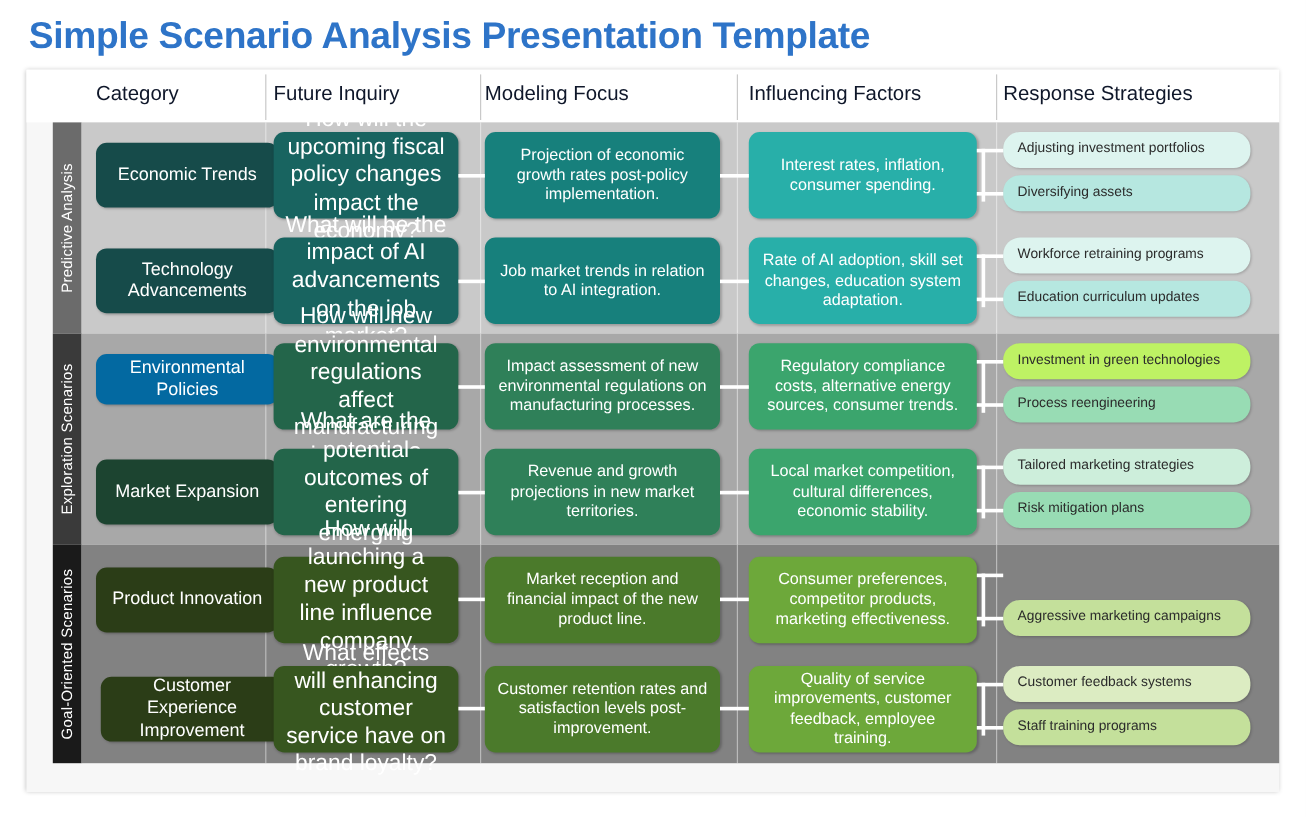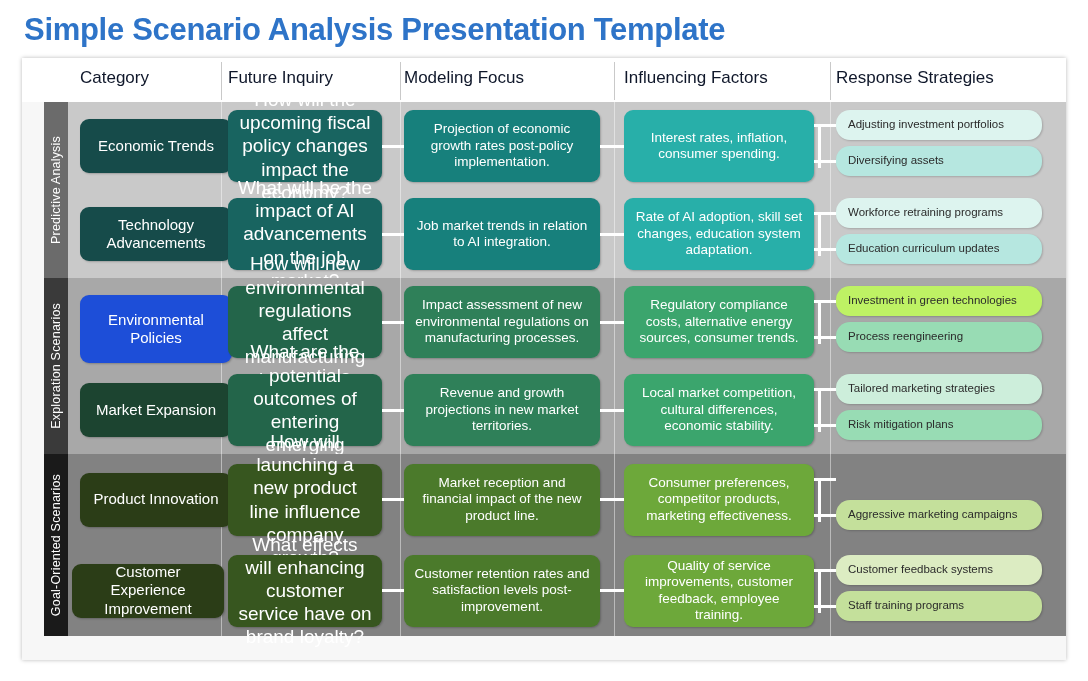--- a/index.html
+++ b/index.html
@@ -196,21 +196,21 @@
         </div>
         <div class="band" style="top: 176px; height: 176px;">
           <div class="band-label" style="background: rgb(58, 58, 58);">
             <span>Exploration Scenarios</span>
           </div>
           <div class="band-body" style="background: rgb(168, 168, 168);">
             <div class="col-divider" style="left: 153px;"></div>
             <div class="col-divider" style="left: 332px;"></div>
             <div class="col-divider" style="left: 546px;"></div>
             <div class="col-divider" style="left: 762px;"></div>
-            <div class="node cat" style="left: 12px; width: 152px; height: 68px; top: 17px; background: #1d4ed8;">Environmental Policies</div>
+            <div class="node cat" style="left: 12px; width: 152px; height: 42px; top: 17px; background: #0369a1;">Environmental Policies</div>
             <div class="node inq" style="left: 160px; width: 154px; height: 72px; top: 8px; background: rgb(35, 101, 74);">How will new environmental regulations affect manufacturing industries?</div>
             <div class="node mod" style="left: 336px; width: 196px; height: 72px; top: 8px; background: rgb(47, 128, 89);">Impact assessment of new environmental regulations on manufacturing processes.</div>
             <div class="node infl" style="left: 556px; width: 190px; height: 72px; top: 8px; background: rgb(59, 165, 109);">Regulatory compliance costs, alternative energy sources, consumer trends.</div>
             <div class="pill" style="left: 768px; width: 206px; height: 30px; top: 8px; background: #bef264;">Investment in green technologies</div>
             <div class="conn" style="left: 746px; width: 22px; top: 22px;"></div>
             <div class="pill" style="left: 768px; width: 206px; height: 30px; top: 44px; background: rgb(152, 220, 180);">Process reengineering</div>
             <div class="conn" style="left: 746px; width: 22px; top: 58px;"></div>
             <div class="conn-v" style="left: 750px; top: 22px; height: 44px;"></div>
             <div class="conn" style="left: 164px; top: 42.5px;"></div>
             <div class="conn" style="left: 314px; width: 22px; top: 42.5px;"></div>
@@ -242,21 +242,21 @@
             <div class="node inq" style="left: 160px; width: 154px; height: 72px; top: 9.5px; background: rgb(55, 86, 31);">How will launching a new product line influence company growth?</div>
             <div class="node infl" style="left: 556px; width: 190px; height: 72px; top: 9.5px; background: rgb(109, 168, 58);">Consumer preferences, competitor products, marketing effectiveness.</div>
             <div class="node mod" style="left: 336px; width: 196px; height: 72px; top: 9.5px; background: rgb(75, 122, 43);">Market reception and financial impact of the new product line.</div>
             <div class="conn" style="left: 746px; width: 22px; top: 23.5px;"></div>
             <div class="pill" style="left: 768px; width: 206px; height: 30px; top: 45.5px; background: rgb(196, 224, 155);">Aggressive marketing campaigns</div>
             <div class="conn" style="left: 746px; width: 22px; top: 59.5px;"></div>
             <div class="conn-v" style="left: 750px; top: 23.5px; height: 44px;"></div>
             <div class="conn" style="left: 164px; top: 44px;"></div>
             <div class="conn" style="left: 314px; width: 22px; top: 44px;"></div>
             <div class="conn" style="left: 532px; width: 24px; top: 44px;"></div>
-            <div class="node cat" style="left: 4px; width: 152px; height: 54px; top: 109.5px; background: rgb(43, 61, 23);">Customer Experience Improvement</div>
+            <div class="node cat" style="left: 16px; width: 152px; height: 54px; top: 109.5px; background: rgb(43, 61, 23);">Customer Experience Improvement</div>
             <div class="node inq" style="left: 160px; width: 154px; height: 72px; top: 100.5px; background: rgb(55, 86, 31);">What effects will enhancing customer service have on brand loyalty?</div>
             <div class="node mod" style="left: 336px; width: 196px; height: 72px; top: 100.5px; background: rgb(75, 122, 43);">Customer retention rates and satisfaction levels post-improvement.</div>
             <div class="node infl" style="left: 556px; width: 190px; height: 72px; top: 100.5px; background: rgb(109, 168, 58);">Quality of service improvements, customer feedback, employee training.</div>
             <div class="pill" style="left: 768px; width: 206px; height: 30px; top: 100.5px; background: rgb(220, 236, 194);">Customer feedback systems</div>
             <div class="conn" style="left: 746px; width: 22px; top: 114.5px;"></div>
             <div class="pill" style="left: 768px; width: 206px; height: 30px; top: 136.5px; background: rgb(196, 224, 155);">Staff training programs</div>
             <div class="conn" style="left: 746px; width: 22px; top: 150.5px;"></div>
             <div class="conn-v" style="left: 750px; top: 114.5px; height: 44px;"></div>
             <div class="conn" style="left: 164px; top: 135px;"></div>
             <div class="conn" style="left: 314px; width: 22px; top: 135px;"></div>

